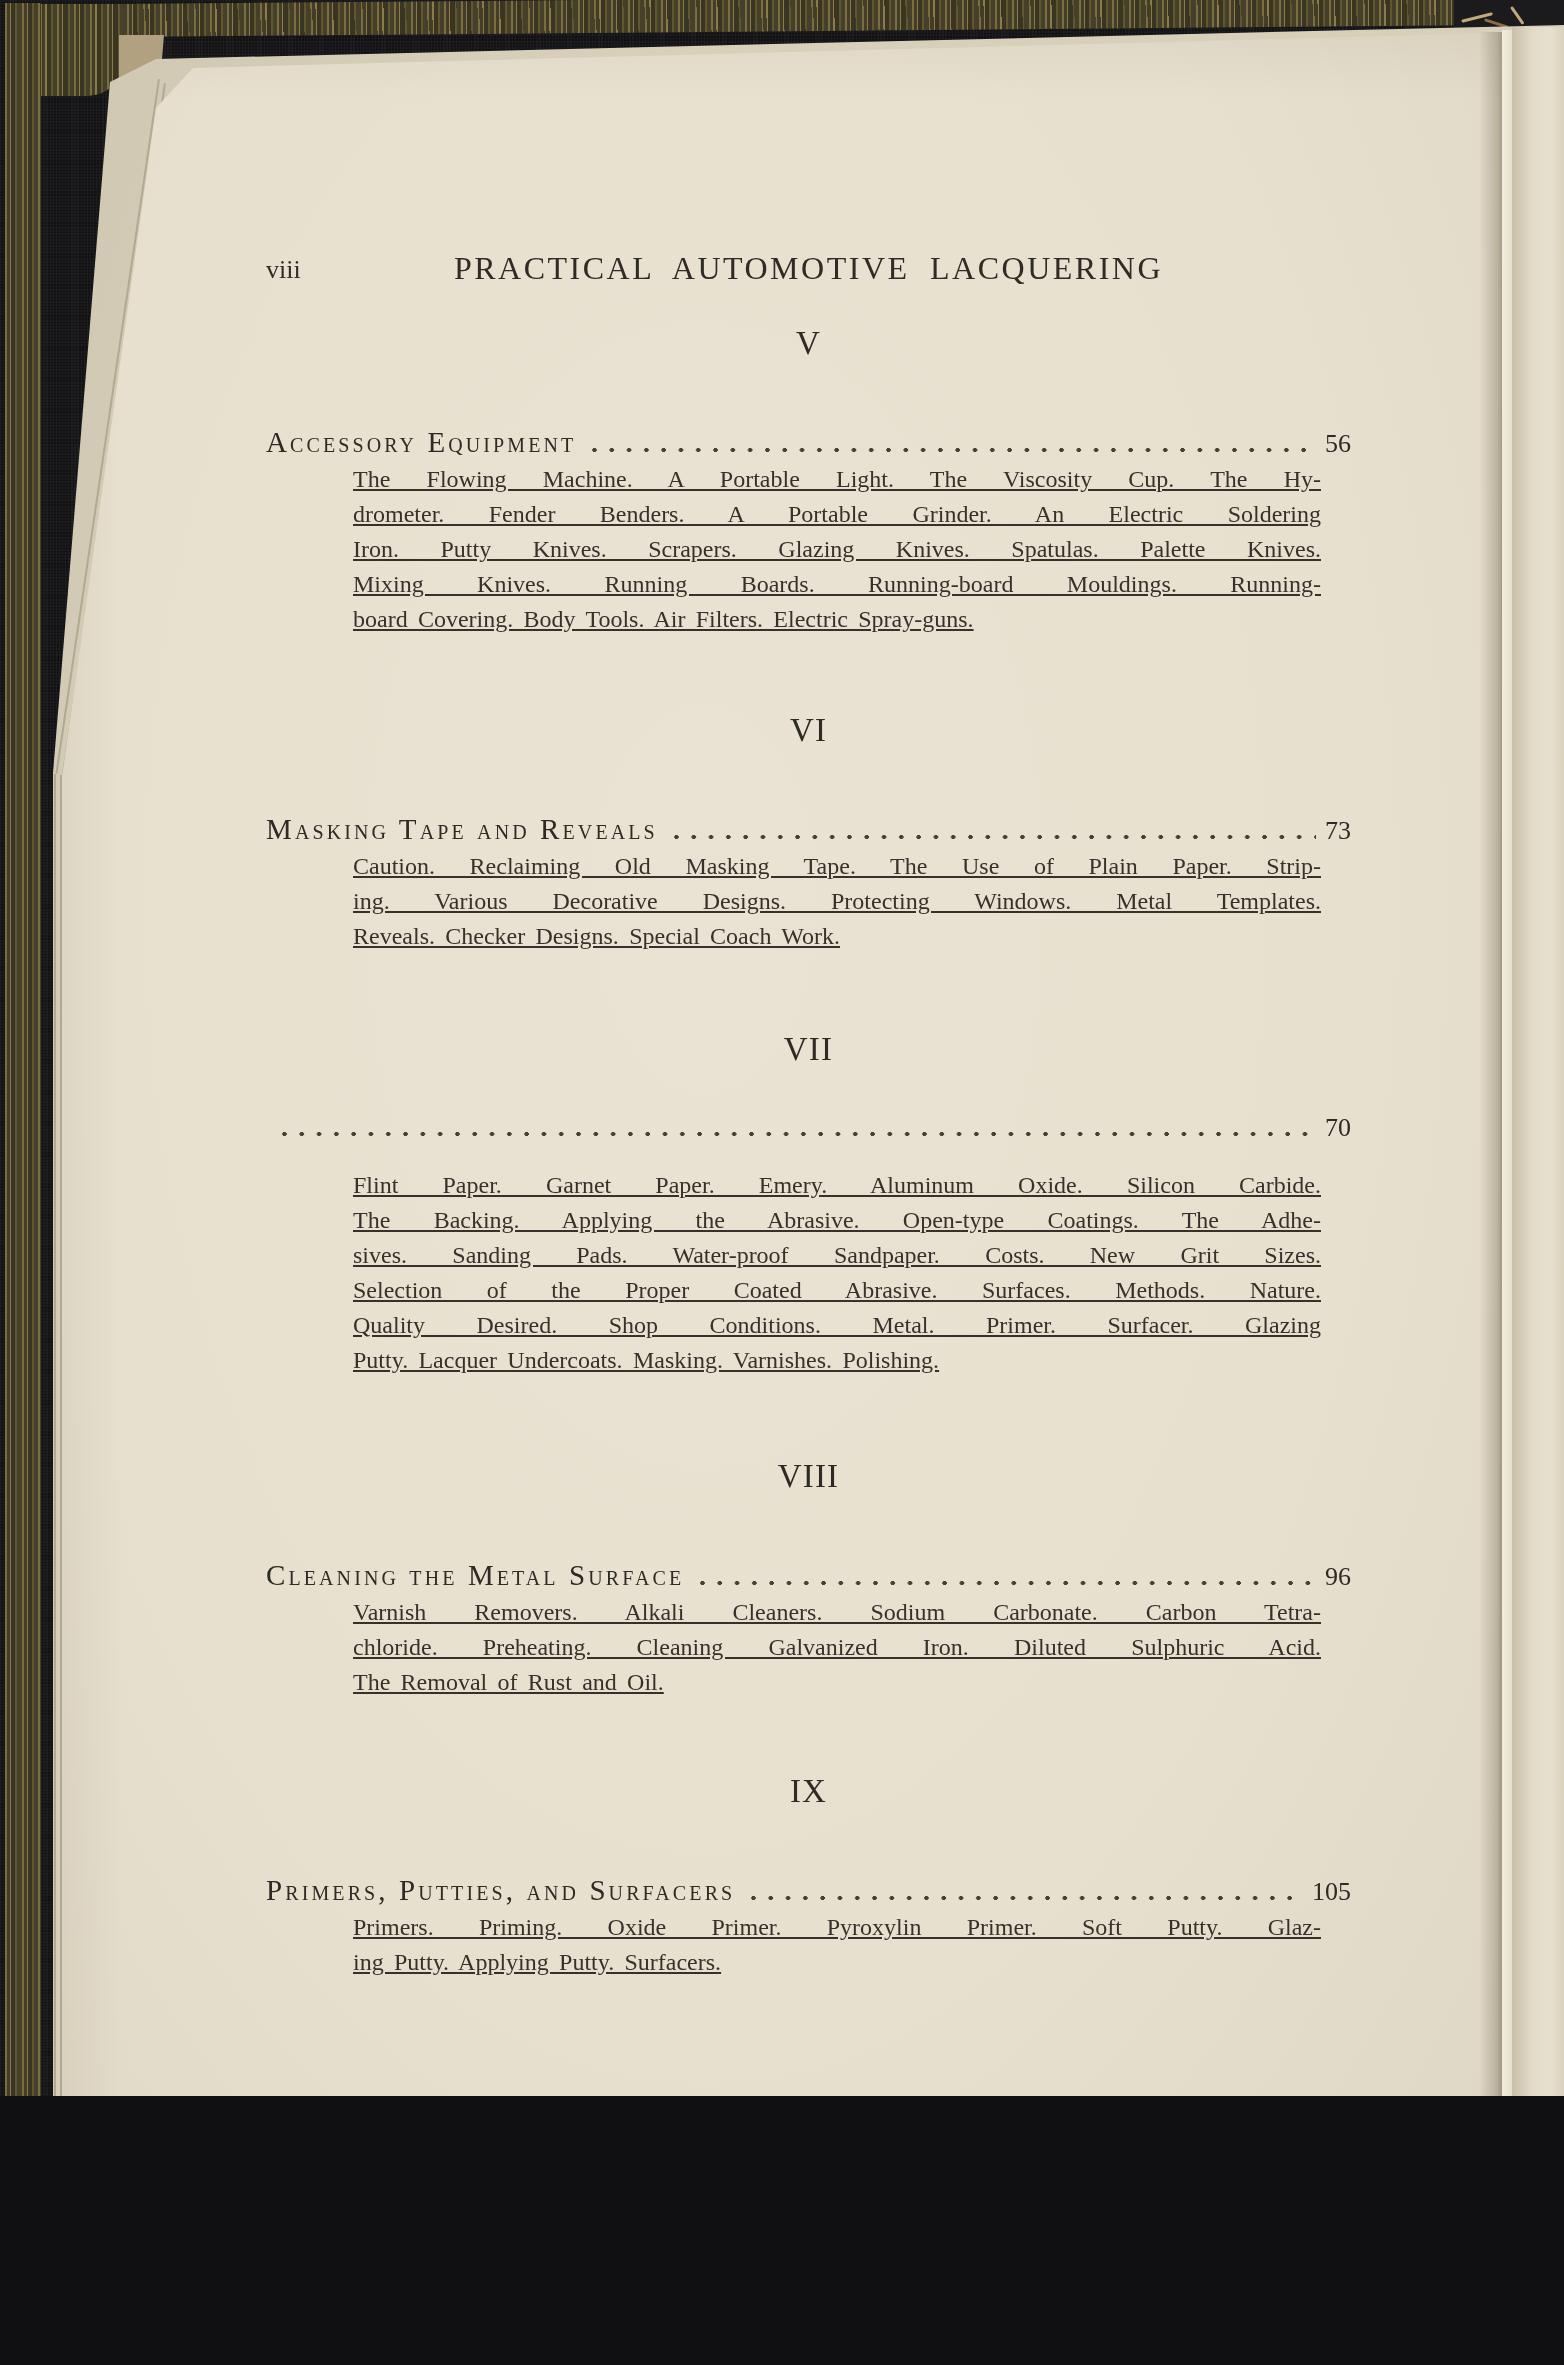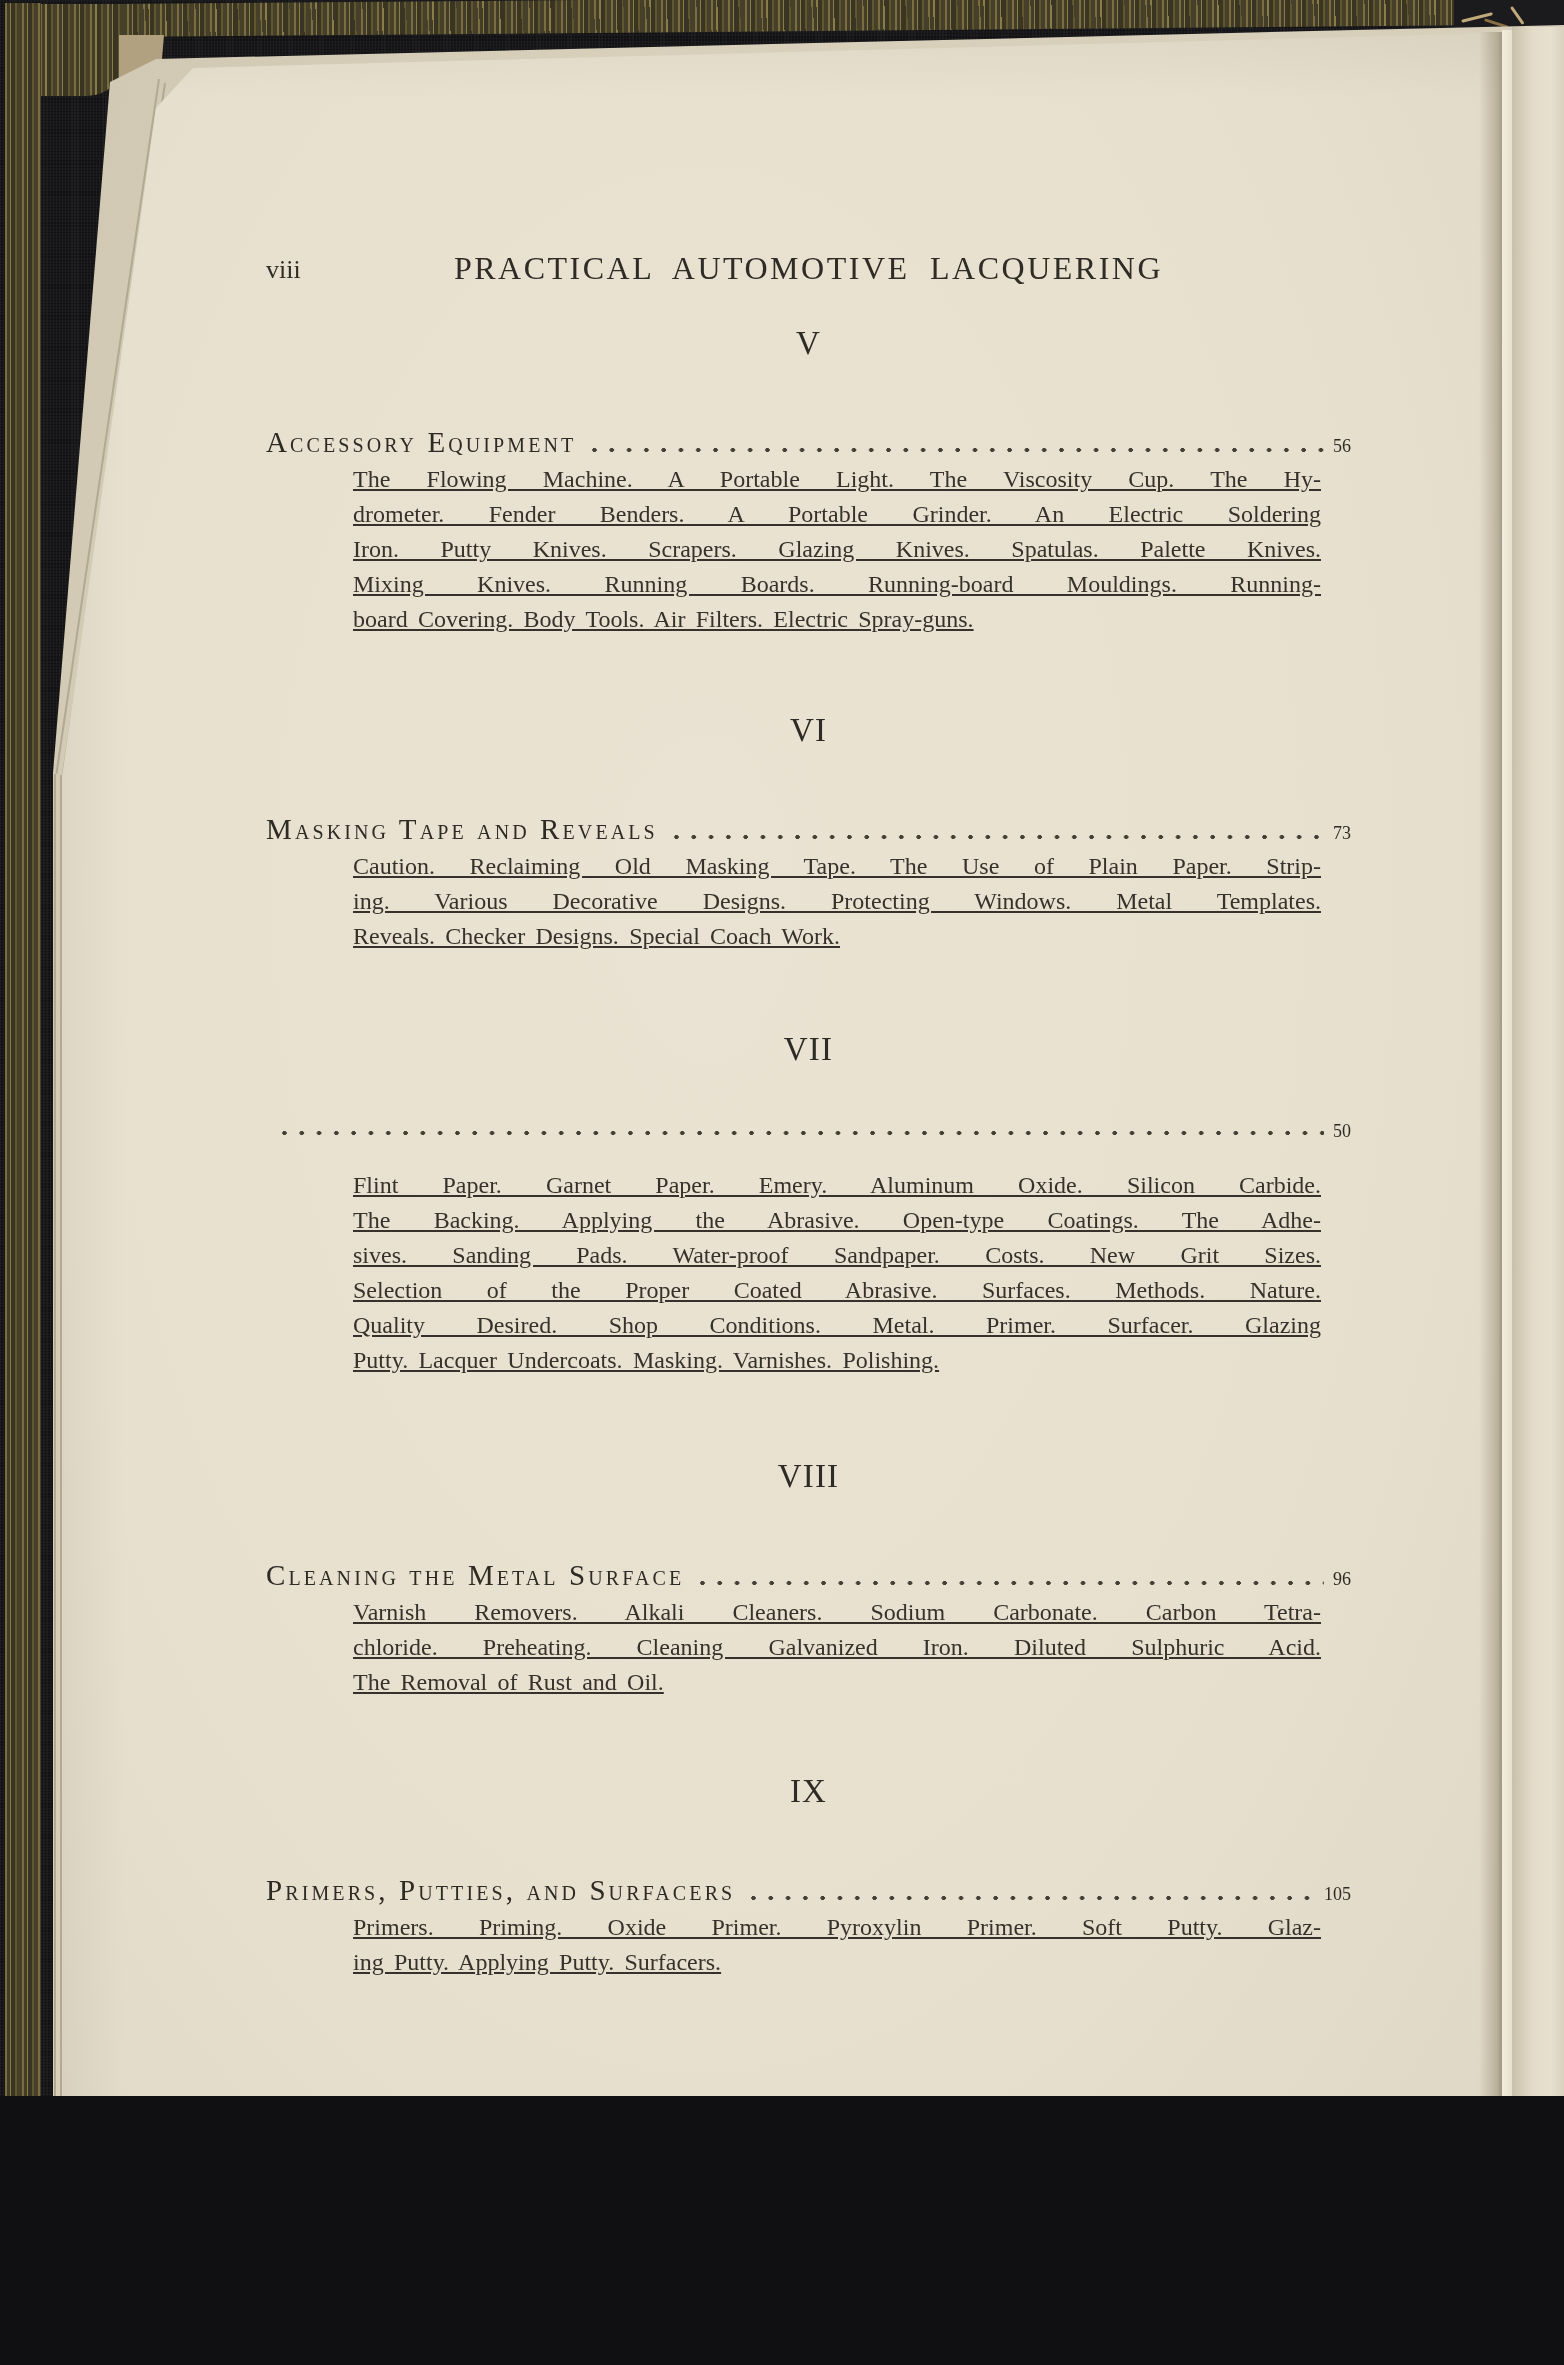--- a/index.html
+++ b/index.html
@@ -67,21 +67,21 @@
   .chapter { position:absolute; left:266px; width:1085px; }
   .numeral { position:absolute; left:0; top:0; width:100%; text-align:center;
     font-size:33px; letter-spacing:1.2px; color:#2e2a24; }
   .toc-row { position:absolute; left:0; top:82px; width:100%;
     display:flex; align-items:baseline; }
   .toc-title { font-variant:small-caps; font-size:29px; letter-spacing:3.1px;
     white-space:nowrap; color:#2e2a24;margin-top:19px; }
   .leader { flex:1 1 auto; align-self:flex-end; height:6.2px; margin:0 8.7px 6.2px 16px;
     background-image:radial-gradient(circle at 2.5px 3.1px, #453f35 2px, rgba(0,0,0,0) 2.4px);
     background-size:17.3px 6.2px; background-repeat:repeat-x; }
-  .toc-page { font-size:18px; color:#2e2a24;margin-top:8px; }
+  .toc-page { font-size:26px; color:#2e2a24; }
   .summary { position:absolute; left:87px; top:137px; width:968px;
     font-size:24px; line-height:35px; word-spacing:4.3px; color:#36322b; }
   .summary .line { text-align:justify; text-align-last:justify;text-decoration:underline; }
   .summary .line:last-child { text-align-last:left; }
 
   .ch-v    { top:325px;  }
   .ch-vi   { top:712px; }
   .ch-vii  { top:1031px; }
   .ch-viii { top:1458px; }
   .ch-ix   { top:1773px; }
@@ -152,21 +152,21 @@
         <div class="line">Caution. Reclaiming Old Masking Tape. The Use of Plain Paper. Strip-</div>
         <div class="line">ing. Various Decorative Designs. Protecting Windows. Metal Templates.</div>
         <div class="line">Reveals. Checker Designs. Special Coach Work.</div>
       </div>
   </div>
 
   <div class="chapter ch-vii">
     <div class="numeral">VII</div>
     <div class="toc-row">
       <span class="leader"></span>
-      <span class="toc-page">50</span>
+      <span class="toc-page">70</span>
     </div>
     <div class="summary">
         <div class="line">Flint Paper. Garnet Paper. Emery. Aluminum Oxide. Silicon Carbide.</div>
         <div class="line">The Backing. Applying the Abrasive. Open-type Coatings. The Adhe-</div>
         <div class="line">sives. Sanding Pads. Water-proof Sandpaper. Costs. New Grit Sizes.</div>
         <div class="line">Selection of the Proper Coated Abrasive. Surfaces. Methods. Nature.</div>
         <div class="line">Quality Desired. Shop Conditions. Metal. Primer. Surfacer. Glazing</div>
         <div class="line">Putty. Lacquer Undercoats. Masking. Varnishes. Polishing.</div>
       </div>
   </div>

